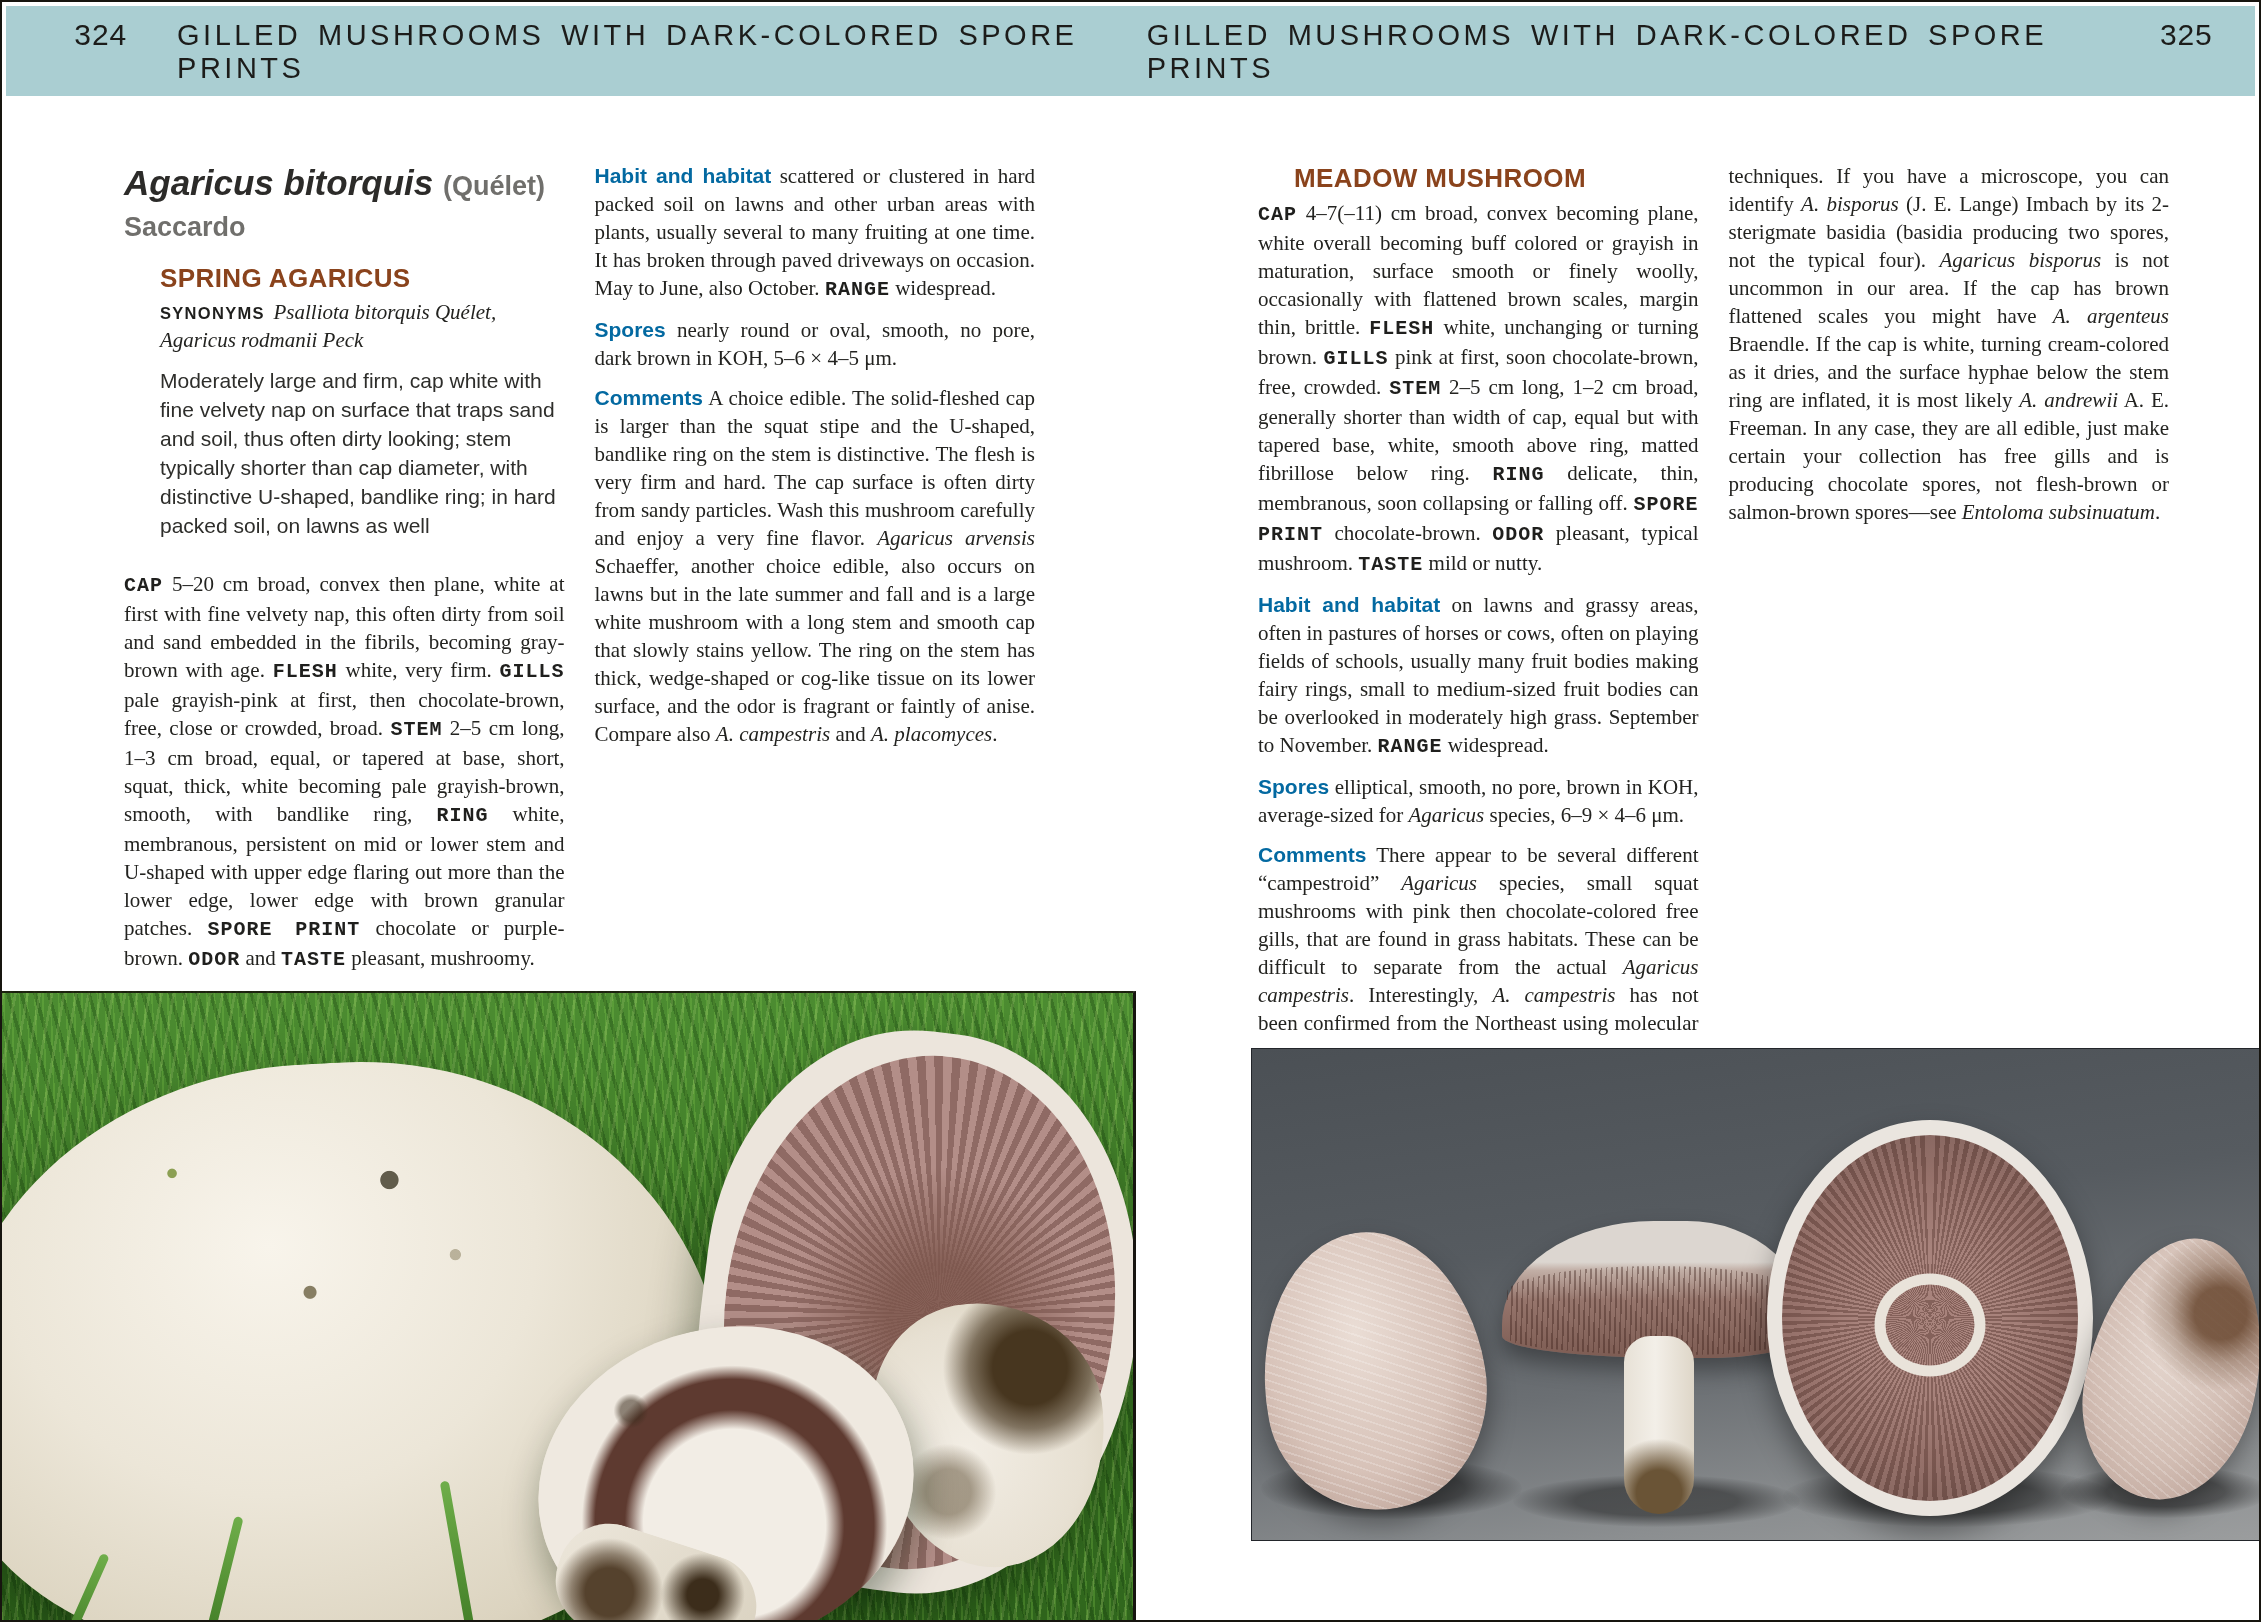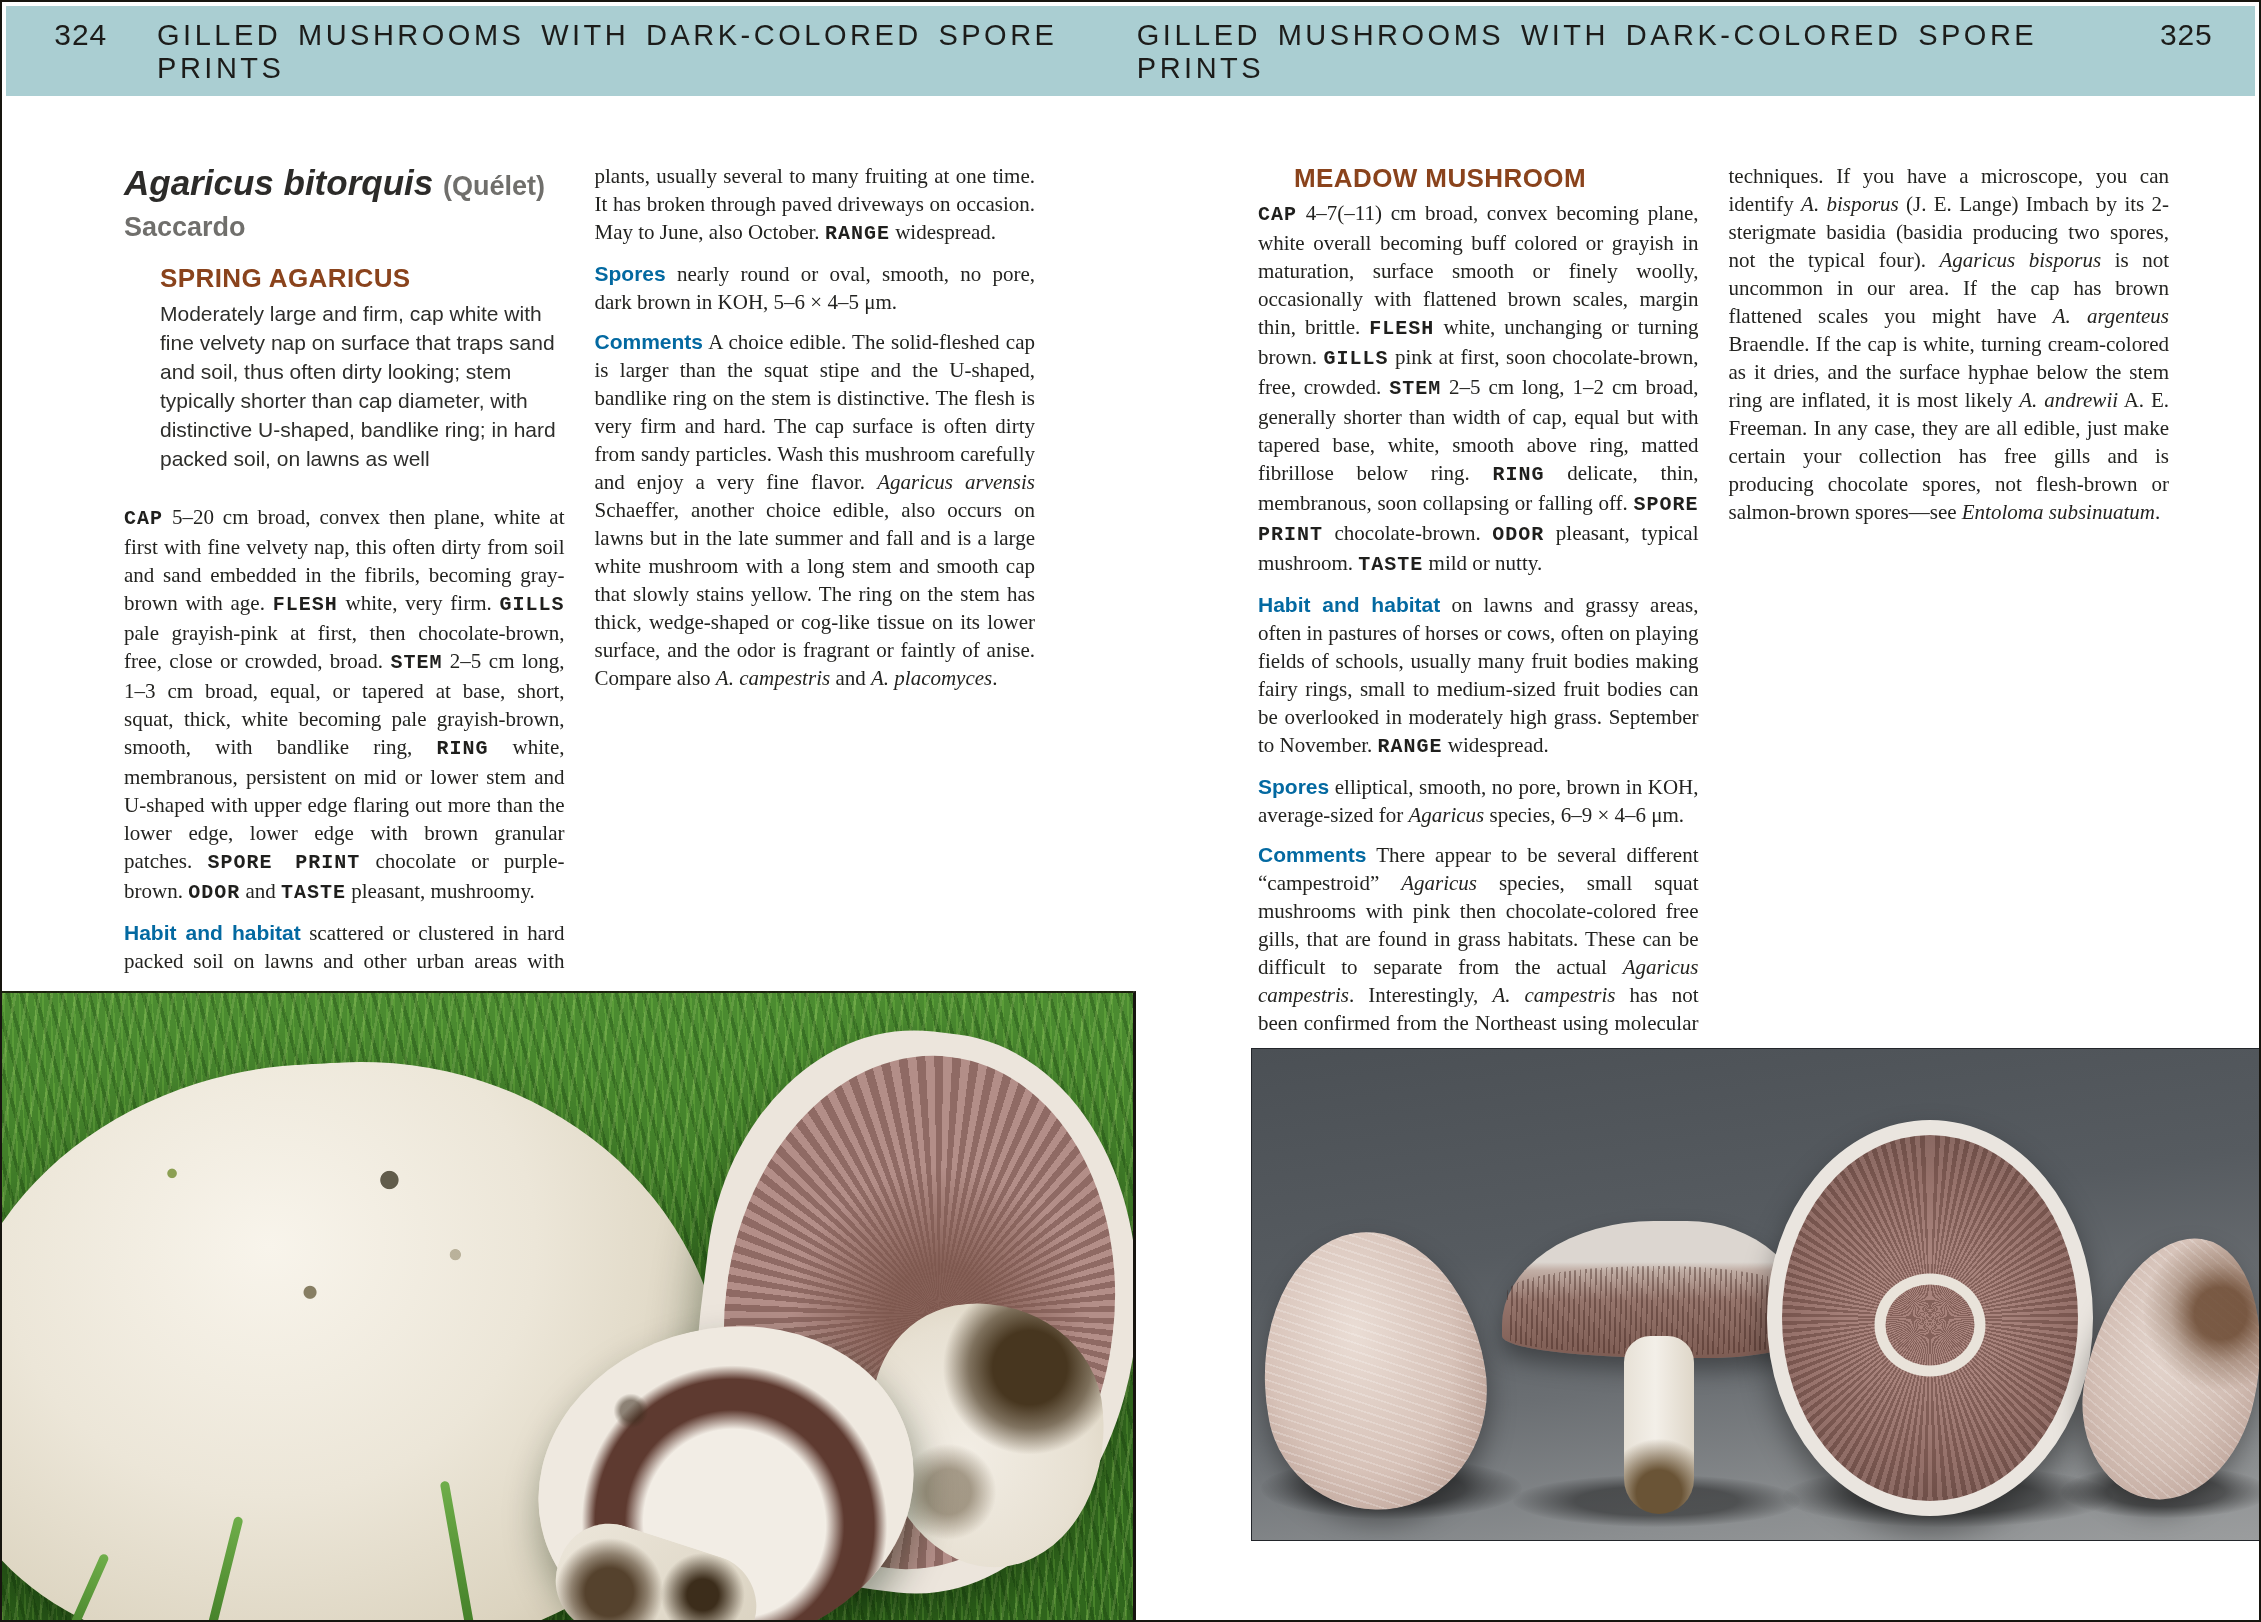--- a/index.html
+++ b/index.html
@@ -7,21 +7,21 @@
     position:relative; width:2261px; height:1622px; background:#ffffff;
     border:2.6px solid #17150f; box-sizing:border-box; overflow:hidden;
     font-family:"Liberation Serif", serif; color:#232320;
   }
   
   .band{
     position:absolute; left:4.3px; top:4.3px; right:4.3px; height:90px;
     background:#aaced2; display:flex; align-items:center; justify-content:space-between;
   }
   .band .grp{display:flex; align-items:baseline;}
-  .band .grp.left{padding-left:48px; gap:50px;}
+  .band .grp.left{padding-left:68px; gap:50px;}
   .band .grp.right{padding-right:42px; gap:43px;}
   .pagenum{
     font-family:"Liberation Sans", sans-serif; font-size:30px; color:#1c1c1a; letter-spacing:0.9px;
   }
   .runtitle{
     font-family:"Liberation Sans", sans-serif; font-size:29px; color:#1c1c1a;
     letter-spacing:3.5px; word-spacing:5.2px;
   }
   
   .page{position:absolute; top:14px; height:100%;}
@@ -194,20 +194,23 @@
 
   <section class="page left">
     <div class="textflow">
       <h1 class="species">
         <span>Agaricus bitorquis</span>
         <span class="auth">(Quélet)</span>
         <span class="auth" style="display:block;">Saccardo</span>
       </h1>
       <div class="commonblock">
         <p class="commonname">SPRING AGARICUS</p>
+        <p class="syn">
+          <span class="synlab">SYNONYMS</span><span><span class="it">Psalliota bitorquis</span><span> Quélet, </span><span class="it">Agaricus rodmanii</span><span> Peck</span></span>
+        </p>
         <p class="intro">Moderately large and firm, cap white with fine velvety nap on surface that traps sand and soil, thus often dirty looking; stem typically shorter than cap diameter, with distinctive U-shaped, bandlike ring; in hard packed soil, on lawns as well</p>
       </div>
       <div class="paras">
           <p><span class="lbl">CAP</span><span> 5–20 cm broad, convex then plane, white at first with fine velvety nap, this often dirty from soil and sand embedded in the fibrils, becoming gray-brown with age. </span><span class="lbl">FLESH</span><span> white, very firm. </span><span class="lbl">GILLS</span><span> pale grayish-pink at first, then chocolate-brown, free, close or crowded, broad. </span><span class="lbl">STEM</span><span> 2–5 cm long, 1–3 cm broad, equal, or tapered at base, short, squat, thick, white becoming pale grayish-brown, smooth, with bandlike ring, </span><span class="lbl">RING</span><span> white, membranous, persistent on mid or lower stem and U-shaped with upper edge flaring out more than the lower edge, lower edge with brown granular patches. </span><span class="lbl">SPORE PRINT</span><span> chocolate or purple-brown. </span><span class="lbl">ODOR</span><span> and </span><span class="lbl">TASTE</span><span> pleasant, mushroomy.</span></p>
           <p><span class="lead">Habit and habitat</span><span> scattered or clustered in hard packed soil on lawns and other urban areas with plants, usually several to many fruiting at one time. It has broken through paved driveways on occasion. May to June, also October. </span><span class="lbl">RANGE</span><span> widespread.</span></p>
           <p><span class="lead">Spores</span><span> nearly round or oval, smooth, no pore, dark brown in KOH, 5–6 × 4–5 μm.</span></p>
           <p><span class="lead">Comments</span><span> A choice edible. The solid-fleshed cap is larger than the squat stipe and the U-shaped, bandlike ring on the stem is distinctive. The flesh is very firm and hard. The cap surface is often dirty from sandy particles. Wash this mushroom carefully and enjoy a very fine flavor. </span><span class="it">Agaricus arvensis</span><span> Schaeffer, another choice edible, also occurs on lawns but in the late summer and fall and is a large white mushroom with a long stem and smooth cap that slowly stains yellow. The ring on the stem has thick, wedge-shaped or cog-like tissue on its lower surface, and the odor is fragrant or faintly of anise. Compare also </span><span class="it">A. campestris</span><span> and </span><span class="it">A. placomyces</span><span>.</span></p>
         </div>
     </div>
 

